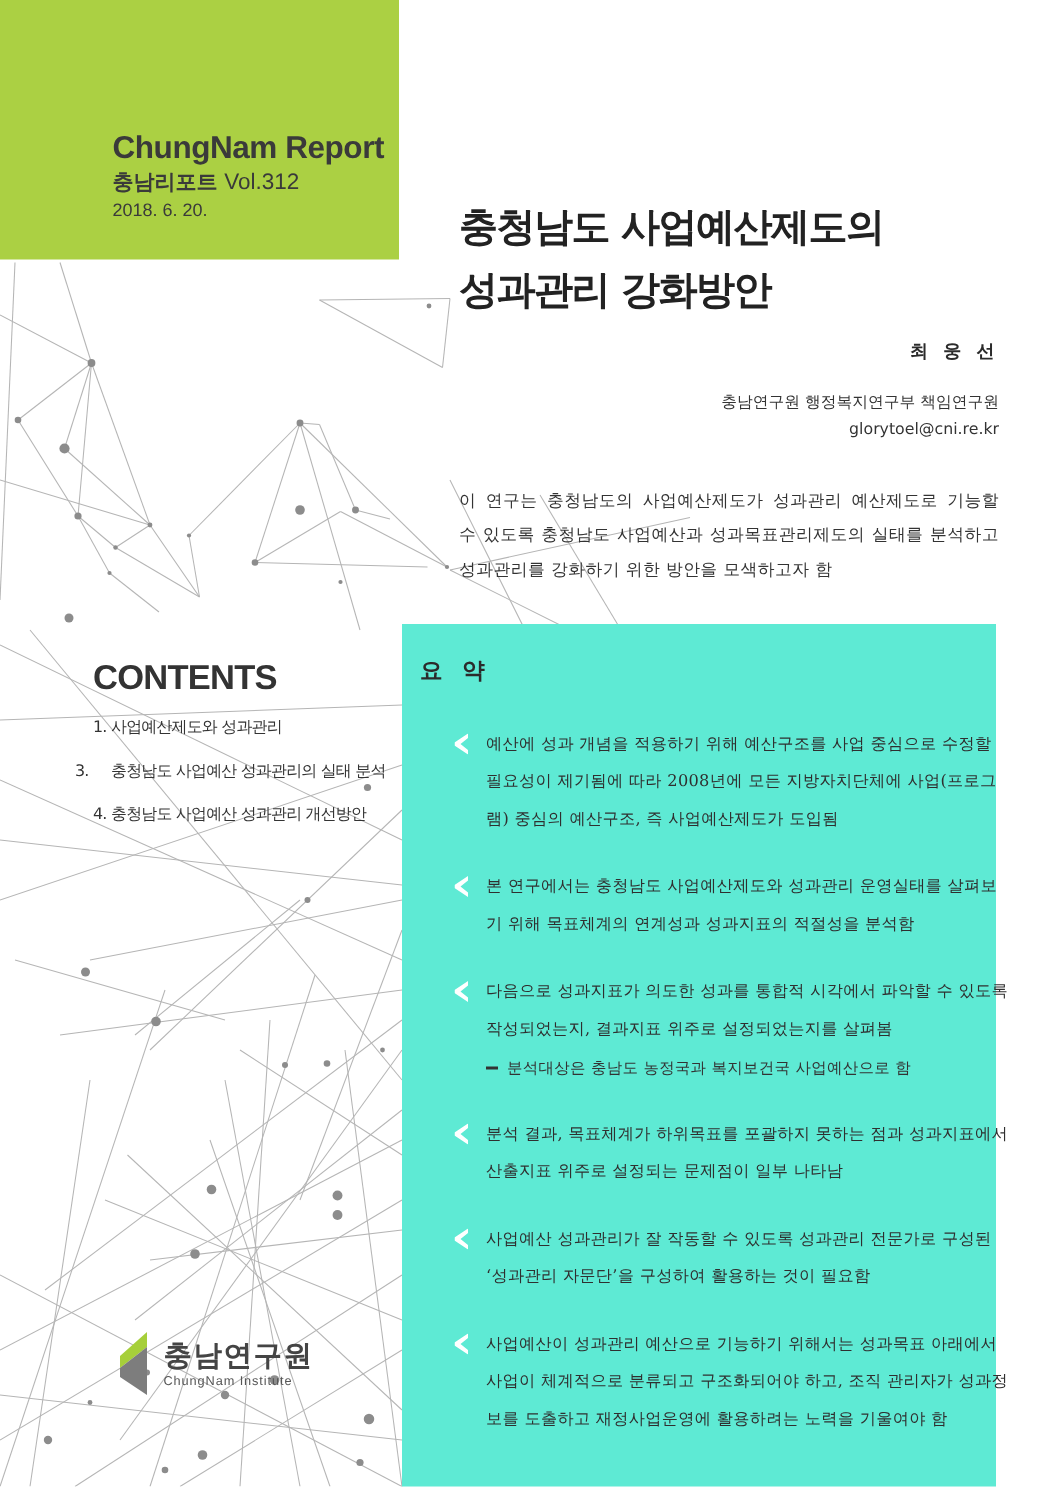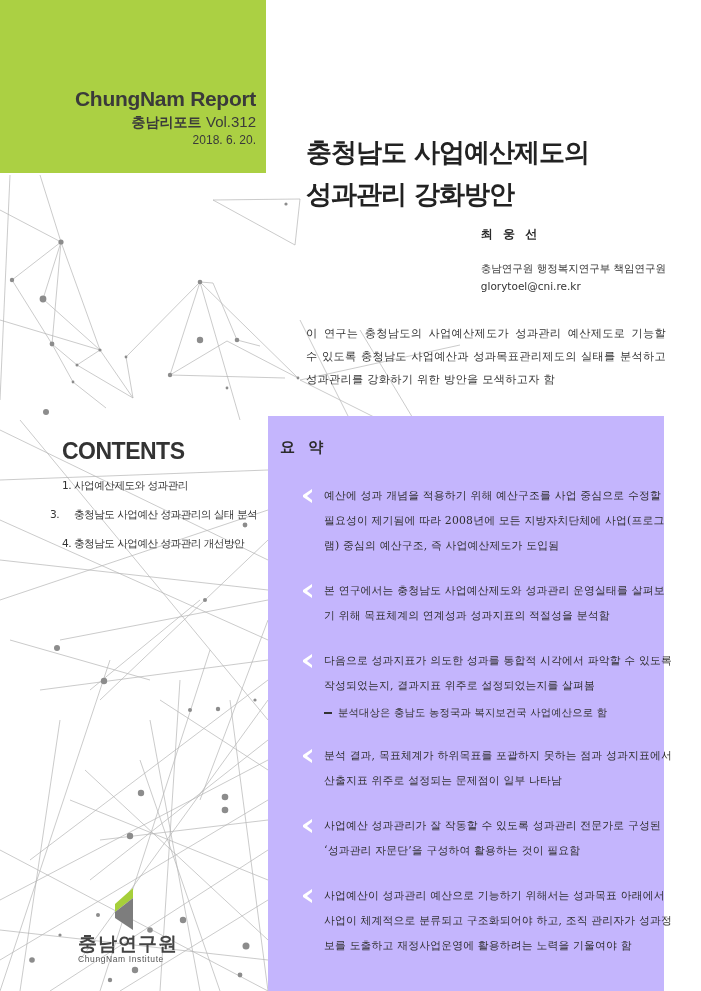--- a/index.html
+++ b/index.html
@@ -11,39 +11,39 @@
     }
     .network {
       position: absolute; left: 0; top: 0; width: 701px; height: 991px;
       z-index: 0;
     }
     .green-block {
       position: absolute; left: 0; top: 0; width: 266px; height: 173px;
       background: #abd043; z-index: 2;
     }
     .brand {
-      position: absolute; right: 10px; top: 87px; text-align: right;
+      position: absolute; right: 10px; top: 87px; 
       color: #3a3a3a;
     }
     .brand-title {
       font-family: "Liberation Sans", sans-serif; font-weight: bold;
       font-size: 21px; letter-spacing: -0.3px; line-height: 24px;
     }
     .brand-sub { font-size: 14px; line-height: 20px; margin-top: 1px; }
     .brand-sub .kor { font-weight: bold; }
     .brand-sub .vol { font-family: "Liberation Sans", sans-serif; font-size: 15px; }
     .brand-date { font-family: "Liberation Sans", sans-serif; font-size: 12px; line-height: 16px; }
 
     .title {
       position: absolute; left: 306px; top: 131px; z-index: 2;
       font-size: 26px; font-weight: bold; line-height: 42px; letter-spacing: -1px;
       color: #222;
     }
     .author {
-      position: absolute; right: 35px; top: 225px; text-align: left; z-index: 2;
+      position: absolute; right: 35px; top: 225px; text-align: right; z-index: 2;
     }
     .author-name { font-size: 12px; font-weight: bold; letter-spacing: 3px; line-height: 18px; }
     .author-affil { font-size: 10.5px; line-height: 18px; margin-top: 16px; color: #333; }
     .author-email { font-size: 10.5px; line-height: 18px; color: #333; }
 
     .intro {
       position: absolute; left: 306px; top: 322px; width: 360px; z-index: 2;
       font-family: "DejaVu Serif", serif; font-size: 11.2px; line-height: 23px;
       color: #333; letter-spacing: 0.3px; text-align: justify;
     }
@@ -55,29 +55,29 @@
       font-family: "Liberation Sans", sans-serif; font-weight: bold; font-size: 23px;
       color: #333; letter-spacing: -0.5px; margin-bottom: 12px;
     }
     .contents-item { font-size: 10.6px; line-height: 17px; color: #333; margin-bottom: 12px; letter-spacing: -0.5px; }
     .contents-item .num { display: inline-block; width: 12px; }
     .contents-item .txt { display: inline; }
     .contents-item.wrap { padding-left: 12px; text-indent: -12px; }
 
     .logo {
       position: absolute; left: 78px; top: 886px; z-index: 2;
-      display: flex; align-items: center; flex-direction: column;
+      display: flex; align-items: center;
     }
     .logo-mark { width: 26px; height: 46px; margin-right: 5px; }
     .logo-kor { font-size: 19px; font-weight: bold; color: #444; letter-spacing: 1px; line-height: 22px; }
     .logo-eng { font-family: "Liberation Sans", sans-serif; font-size: 8.5px; color: #555; letter-spacing: 0.6px; }
 
     .summary {
       position: absolute; left: 268px; top: 416px; width: 396px; height: 575px;
-      background: #c4b5fd; z-index: 1;
+      background: #5eead4; z-index: 1;
     }
     .summary-title {
       position: absolute; left: 12px; top: 22px;
       font-size: 15px; font-weight: bold; color: #2b2b2b; letter-spacing: 4px;
     }
     .summary-list { position: absolute; left: 32px; top: 67px; width: 372px; }
     .sum-item { position: relative; padding-left: 24px; margin-bottom: 20px;
       font-family: "DejaVu Serif", serif; font-size: 10.8px; line-height: 25px; color: #2f2f2f;
       letter-spacing: 0.2px; }
     .sum-item .chev { position: absolute; left: 3px; top: 6px; width: 10px; height: 14px; }

